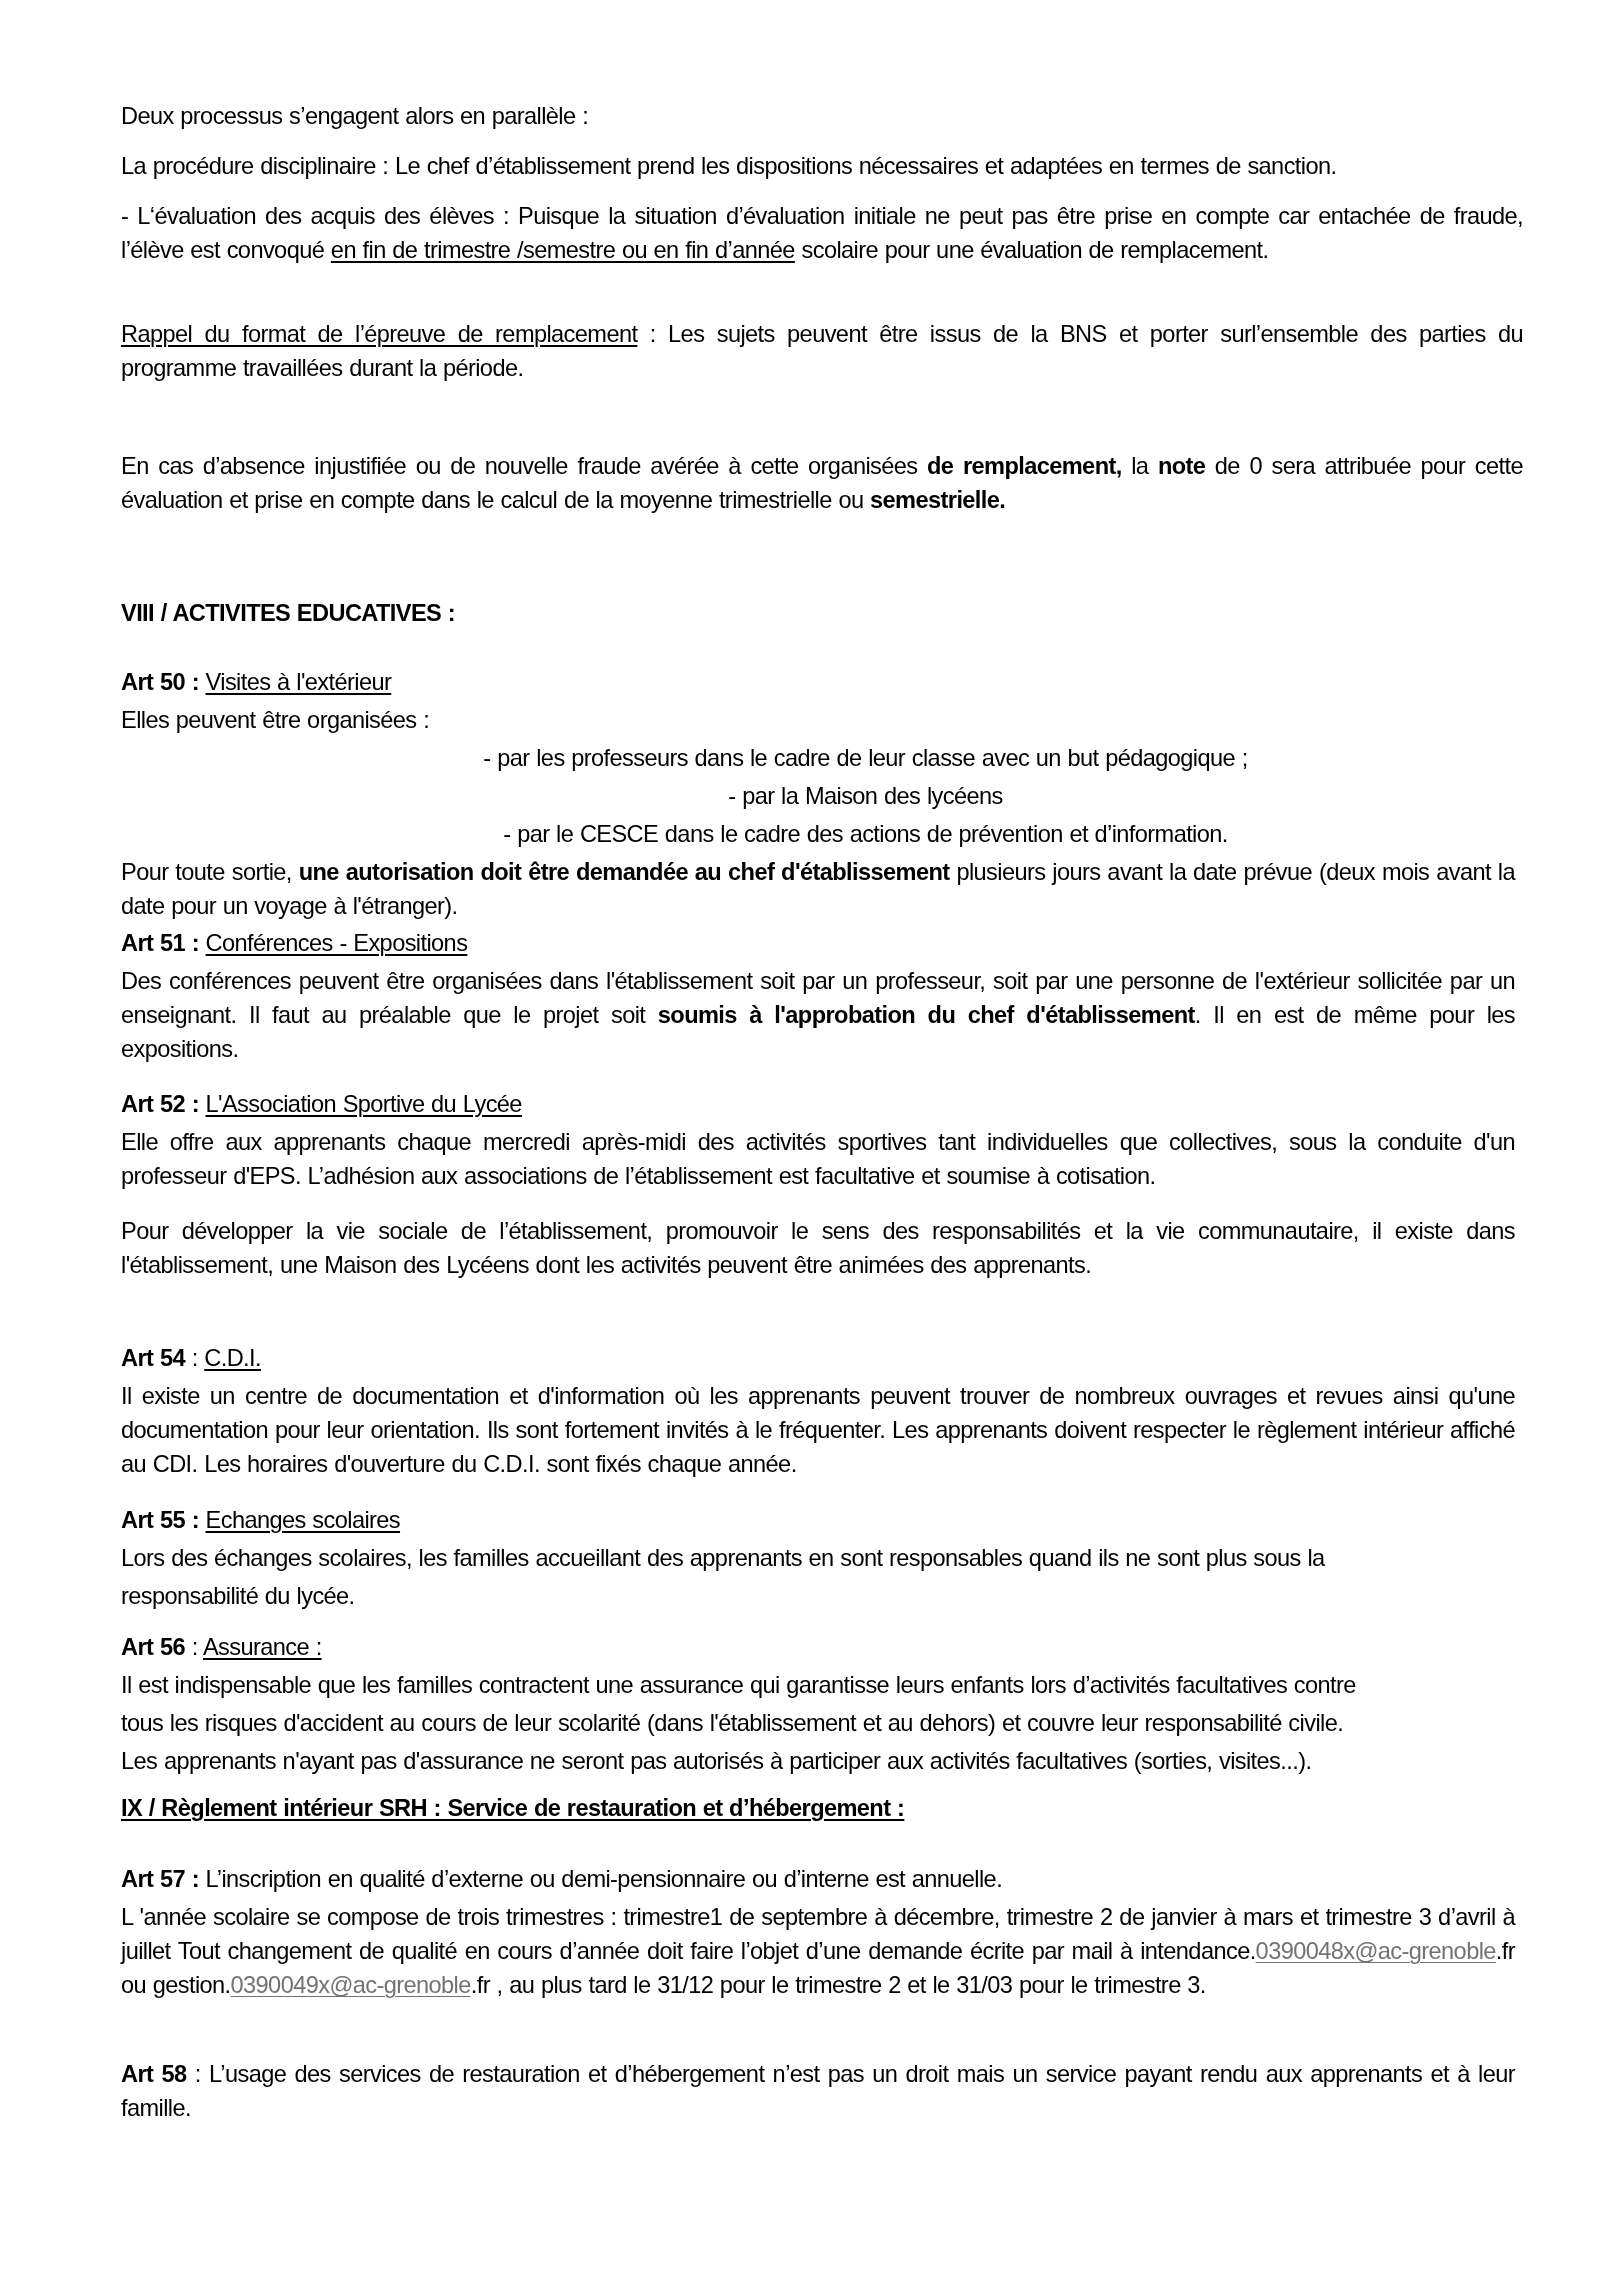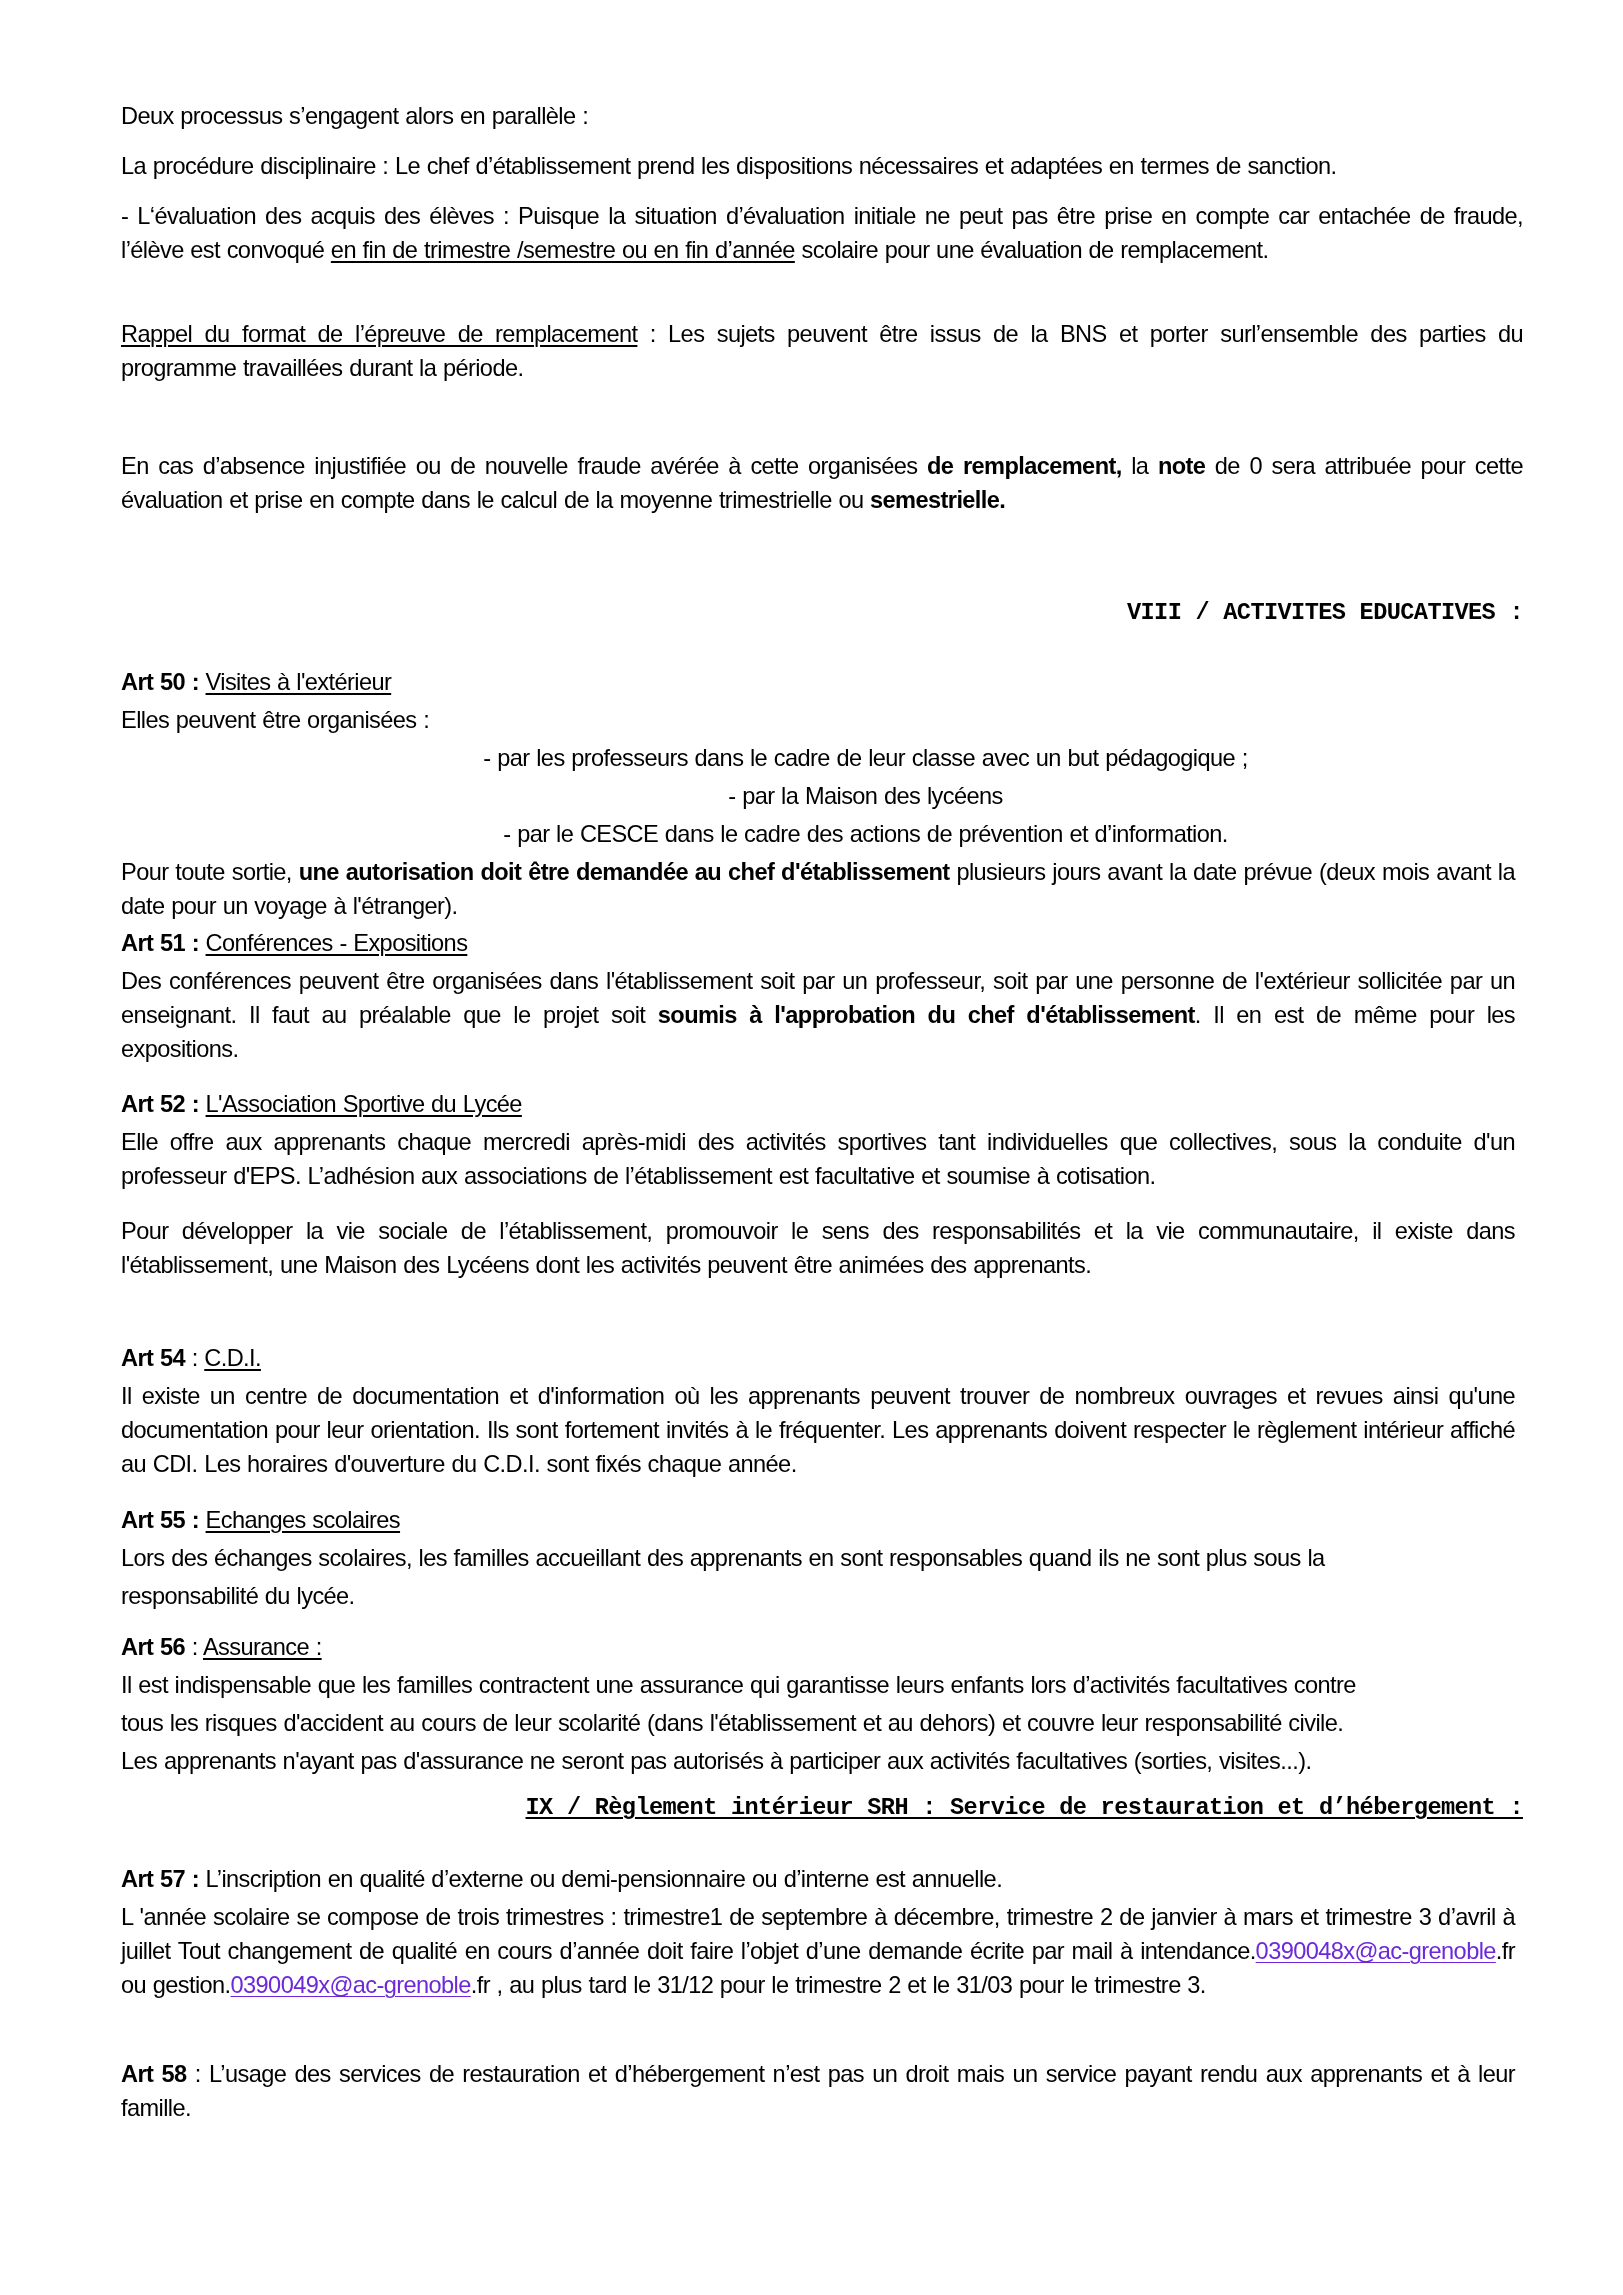--- a/index.html
+++ b/index.html
@@ -7,23 +7,23 @@
   .page {
     position: absolute; left: 117px; top: 0; width: 1402px;
     font-family: "Liberation Sans Narrow", "Liberation Sans", sans-serif;
     font-size: 23.6px; line-height: 34px; color: #000;
   }
   .blk { position: absolute; left: 0; width: 1402px; }
   p { margin: 4px; }
   .just { text-align: justify; text-align-last: left; }
   b { font-weight: bold; }
   u { text-decoration: underline; text-decoration-thickness: 2px; text-underline-offset: 3.3px; }
-  .center { text-align: right; font-family: Liberation Mono, monospace; }
+  .center { text-align: left; }
   .indent { padding-left: 95px; text-align: center; }
-  a.mail { color: #6d28d9; text-decoration: underline; text-decoration-thickness: 1.3px; text-underline-offset: 3.3px; }
+  a.mail { color: #737373; text-decoration: underline; text-decoration-thickness: 1.3px; text-underline-offset: 3.3px; }
   .txt { letter-spacing: -0.6px; word-spacing: 0.7px; }
 </style>
 </head>
 <body>
 
 <div class="page txt">
 
   <p class="blk" style="top:95px">Deux processus s’engagent alors en parallèle :</p>
 
   <p class="blk" style="top:145px">La procédure disciplinaire : Le chef d’établissement prend les dispositions nécessaires et adaptées en termes de sanction.</p>

